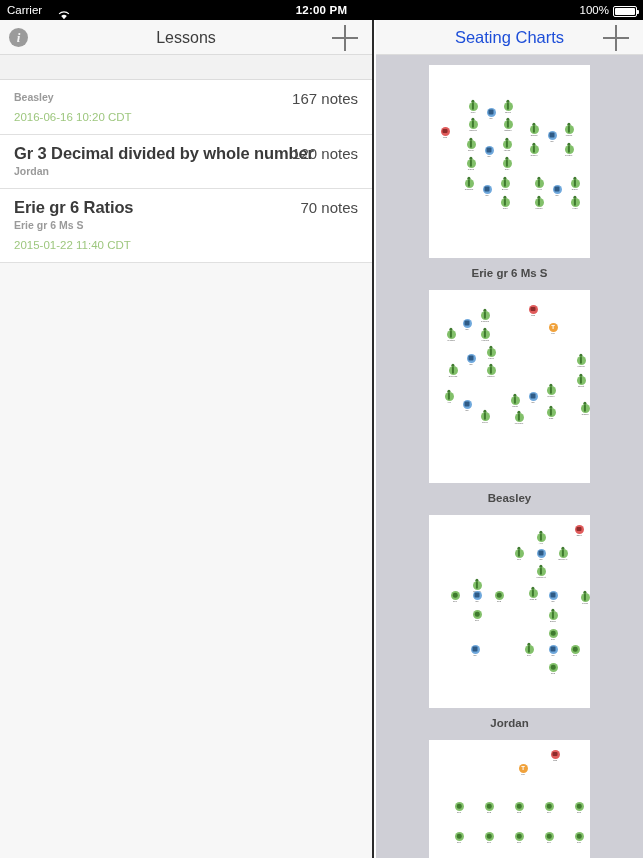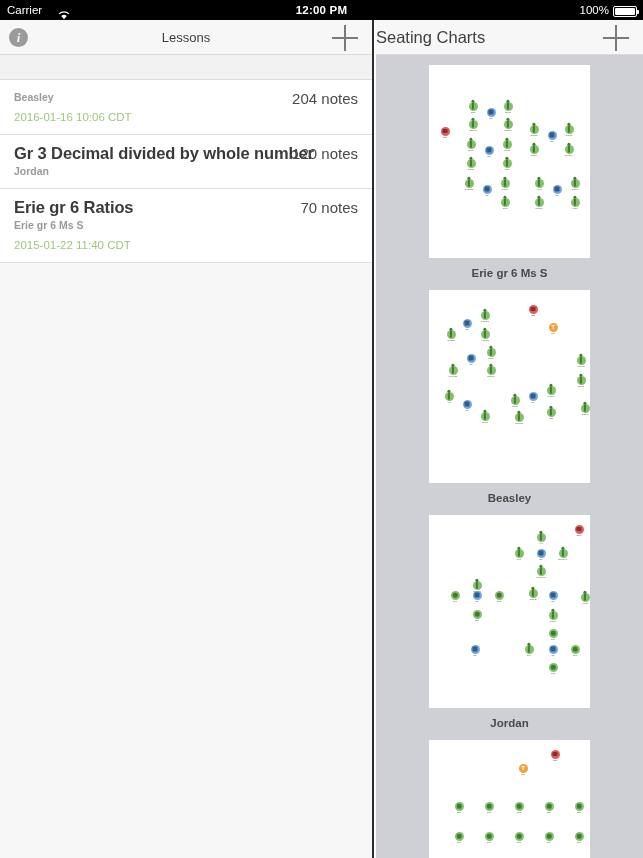--- a/index.html
+++ b/index.html
@@ -31,21 +31,21 @@
     background: #f7f7f7;
     border-right: 2px solid #2b2b2b;
   }
   .navbar {
     position: relative; height: 35px; width: 100%;
     background: #f7f7f7;
     border-bottom: 1px solid #dcdcdc;
   }
   .navbar .title {
     position: absolute; left: 0; right: 0; top: 0; height: 35px; line-height: 35px;
-    text-align: center; font-size: 13px; color: #3d3d3d;
+    text-align: center; font-size: 16px; color: #3d3d3d;
   }
   .info-icon {
     position: absolute; left: 9px; top: 8px; width: 19px; height: 19px;
     border-radius: 50%; background: #9b9b9b;
     color: #f2f2f2; font-family: "Liberation Serif", serif; font-style: italic;
     font-weight: bold; font-size: 13px; line-height: 19px; text-align: center;
     cursor: pointer;
   }
   .plus-btn {
     position: absolute; right: 14px; top: 5px; width: 26px; height: 26px;
@@ -105,21 +105,21 @@
     position: absolute; top: 20px; left: 376px; width: 267px; height: 838px;
     background: #cfcfd6;
     overflow: hidden;
   }
   .right-navbar {
     position: relative; height: 35px; width: 100%;
     background: #f7f7f7; border-bottom: 1px solid #dcdcdc;
   }
   .right-navbar .title {
     position: absolute; left: 0; right: 0; top: 0; height: 35px; line-height: 35px;
-    text-align: left; font-size: 16.5px; color: #404040;
+    text-align: center; font-size: 16.5px; color: #1d4ed8;
   }
   .charts-scroll {
     position: absolute; top: 36px; left: 0; width: 267px; height: 802px;
     overflow: hidden;
   }
   .chart-item { width: 267px; padding-top: 9px; }
   .chart-card {
     margin: 0 auto; width: 161px; height: 193px;
     background: #ffffff; position: relative; overflow: hidden;
     cursor: pointer;
@@ -183,22 +183,22 @@
       <div class="title">Lessons</div>
       <div class="plus-btn"></div>
     </div>
 
     <div class="list-header-gap"></div>
 
     <div class="lesson-list">
 
       <div class="lesson-row">
         <div class="lesson-sub">Beasley</div>
-        <div class="lesson-date">2016-01-16 10:06 CDT</div>
-        <div class="lesson-notes">204 notes</div>
+        <div class="lesson-date">2016-06-16 10:20 CDT</div>
+        <div class="lesson-notes">167 notes</div>
       </div>
 
       <div class="lesson-row">
         <div class="lesson-title">Gr 3 Decimal divided by whole number</div>
         <div class="lesson-sub">Jordan</div>
         <div class="lesson-notes">120 notes</div>
       </div>
 
       <div class="lesson-row">
         <div class="lesson-title">Erie gr 6 Ratios</div>

